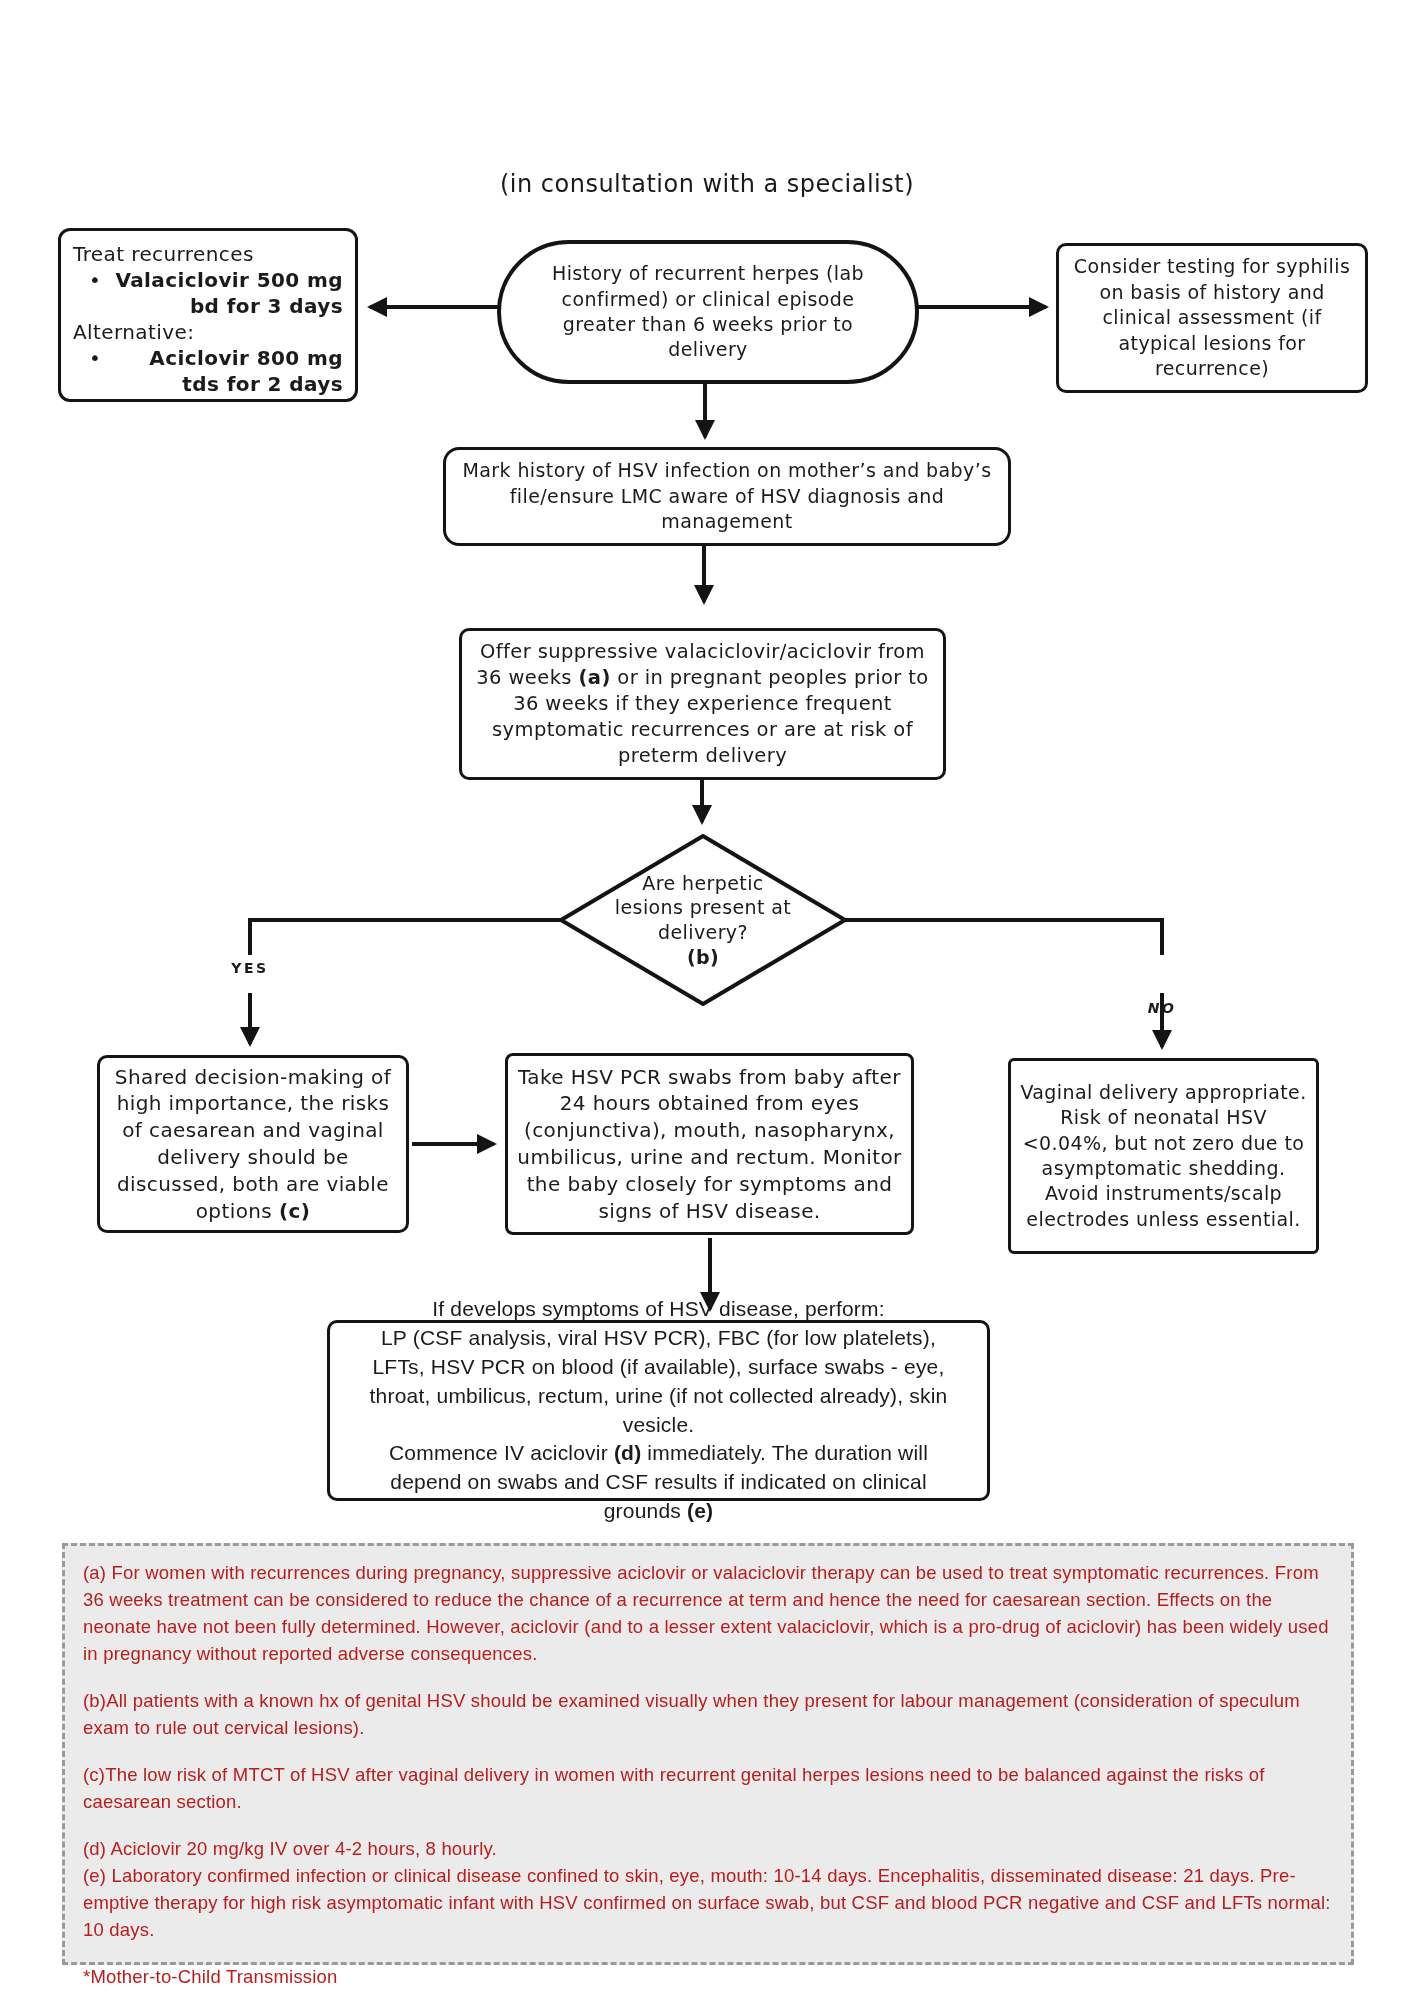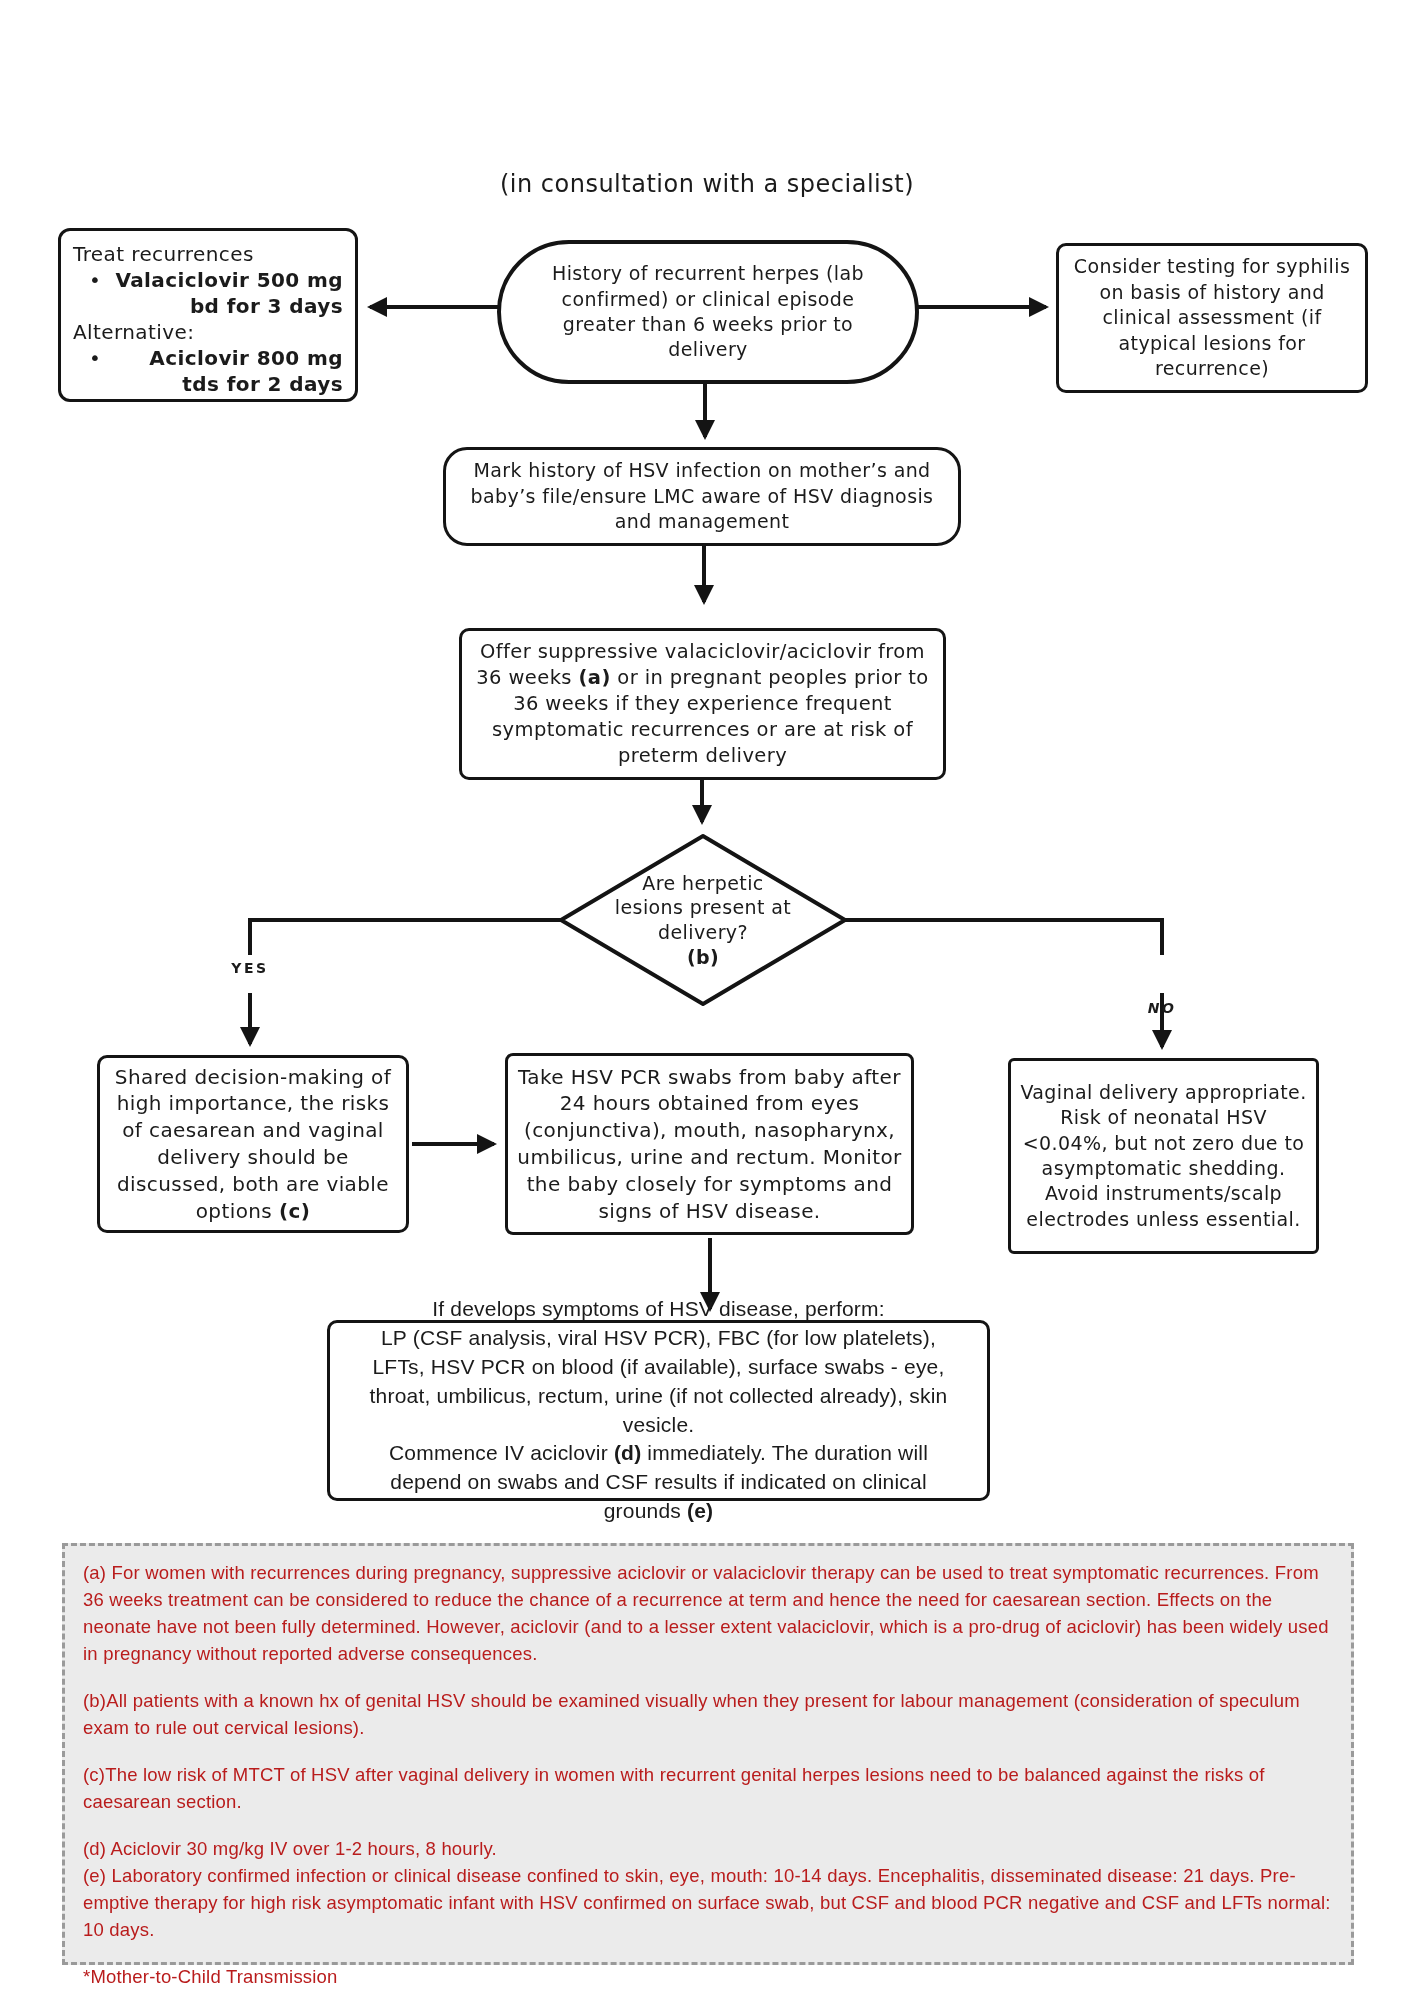--- a/index.html
+++ b/index.html
@@ -27,21 +27,21 @@
   #box-treat{left:58px;top:228px;width:300px;height:174px;border-radius:12px;
     align-items:flex-start;justify-content:flex-start;text-align:right;
     padding:10px 12px;font-size:20px;flex-direction:column;line-height:1.3;}
   #box-treat .bullet-row{display:flex;gap:10px;padding-left:16px;}
   #box-treat .bullet-row b{display:block;max-width:240px;}
   #oval-history{left:497px;top:240px;width:422px;height:144px;border-radius:72px;
     border-width:4px;font-size:19px;padding:0 28px;}
   #box-syphilis{left:1056px;top:243px;width:312px;height:150px;border-radius:10px;
     font-size:19px;padding:0 10px;}
   
-  #box-mark{left:443px;top:447px;width:518px;height:99px;border-radius:24px;
+  #box-mark{left:443px;top:447px;width:568px;height:99px;border-radius:16px;
     font-size:19px;padding:0 12px;}
   #box-offer{left:459px;top:628px;width:487px;height:152px;border-radius:10px;
     font-size:19.5px;padding:0 8px;}
   
   #diamond-text{position:absolute;left:608px;top:858px;width:190px;height:124px;z-index:1;
     display:flex;align-items:center;justify-content:center;text-align:center;
     font-size:19px;line-height:1.3;letter-spacing:0.4px;}
   .branch-label{position:absolute;z-index:1;width:84px;text-align:center;
     font-size:14px;font-weight:bold;letter-spacing:2.5px;}
   #label-yes{left:208px;top:960px;}
@@ -153,18 +153,18 @@
       <span>If develops symptoms of HSV disease, perform:</span><br>
       <span>LP (CSF analysis, viral HSV PCR), FBC (for low platelets), LFTs, HSV PCR on blood (if available), surface swabs - eye, throat, umbilicus, rectum, urine (if not collected already), skin vesicle.</span><br>
       <span><span>Commence IV aciclovir </span><b>(d)</b><span> immediately. The duration will depend on swabs and CSF results if indicated on clinical grounds </span><b>(e)</b></span>
     </span>
   </div>
 
   <div id="footnotes">
     <p>(a) For women with recurrences during pregnancy, suppressive aciclovir or valaciclovir therapy can be used to treat symptomatic recurrences. From 36 weeks treatment can be considered to reduce the chance of a recurrence at term and hence the need for caesarean section. Effects on the neonate have not been fully determined.  However, aciclovir (and to a lesser extent valaciclovir, which is a pro-drug of aciclovir) has been widely used in pregnancy without reported adverse consequences.</p>
     <p>(b)All patients with a known hx of genital HSV should be examined visually when they present for labour management (consideration of speculum exam to rule out cervical lesions).</p>
     <p>(c)The low risk of MTCT of HSV after vaginal delivery in women with recurrent genital herpes lesions need to be balanced against the risks of caesarean section.</p>
-    <p class="tight">(d) Aciclovir 30 mg/kg IV over 1-2 hours, 8 hourly.</p>
+    <p class="tight">(d) Aciclovir 20 mg/kg IV over 4-2 hours, 8 hourly.</p>
     <p class="tight">(e) Laboratory confirmed infection or clinical disease confined to skin, eye, mouth: 10-14 days. Encephalitis, disseminated disease: 21 days. Pre-emptive therapy for high risk asymptomatic infant with HSV confirmed on surface swab, but CSF and blood PCR negative and CSF and LFTs normal: 10 days.</p>
     <p class="tight gap-before">*Mother-to-Child Transmission</p>
   </div>
 
 </div>
 
 </body></html>

